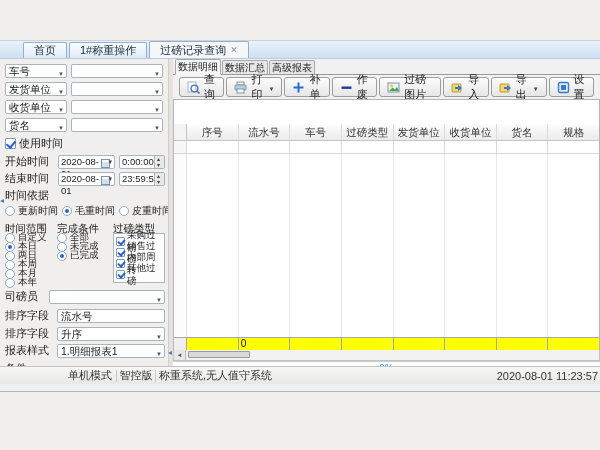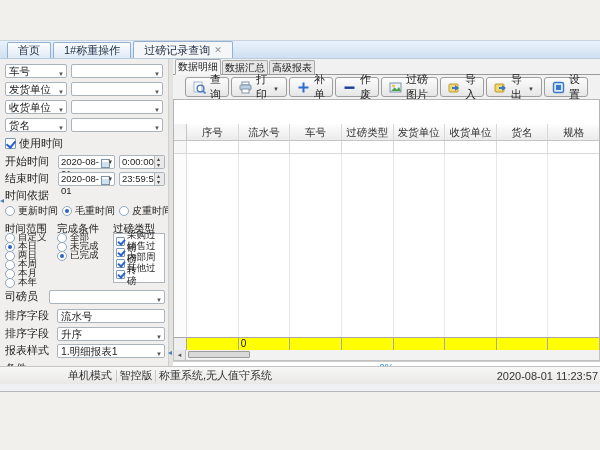--- a/index.html
+++ b/index.html
@@ -1,20 +1,20 @@
 <!DOCTYPE html>
 <html><head>
 <meta charset="utf-8">
 <style>
   * { margin:0; padding:0; box-sizing:border-box; }
   html,body { width:600px; height:450px; font-family:"Liberation Sans",sans-serif; background:#f2f0ed; overflow:hidden; }
   .app { position:absolute; left:0; top:40px; width:600px; height:352px; background:#eef1f4; border-top:1px solid #c9d4e0; border-bottom:1px solid #b7b7b7; }
 
   
-  .tabstrip { height:18px; background:linear-gradient(#eaf2fb,#cfe0f2); display:flex; align-items:flex-end; padding-left:7px; border-bottom:1px solid #b9cbdf; }
+  .tabstrip { height:18px; background:linear-gradient(#eaf2fb,#cfe0f2); display:flex; align-items:flex-end; padding-left:23px; border-bottom:1px solid #b9cbdf; }
   .mtab { height:16px; line-height:15px; font-size:11px; color:#1c2c42; padding:0 10px; margin-right:2px;
           background:linear-gradient(#fbfdff,#dfeaf6); border:1px solid #93afd0; border-bottom:none; border-radius:2px 2px 0 0; display:flex; align-items:center; gap:4px; }
   .mtab.active { background:#f5f6f8; height:17px; }
   .mtab .x { color:#8a8f96; font-size:9px; line-height:9px; }
   .mtab .x::after { content:"✕"; }
 
   
   .content { display:flex; height:316px; }
   .sidebar { width:168px; background:#f0efed; padding:5px 3px 0 5px; overflow:hidden; position:relative; font-size:11px; color:#222; flex:none; }
   .vsplit { width:5px; background:#e4e3e1; border-left:1px solid #cfcfcd; position:relative; flex:none; }
@@ -52,21 +52,21 @@
   .typebox .row { height:11px;align-items:center; }
   .typebox .cb { width:9px; height:9px; margin-right:2px; }
   .typebox .cb.checked::after { left:2px; top:0; width:3px; height:5px; }
 
   
   .subtabs { display:flex; align-items:flex-end; height:16px; border-bottom:1px solid #9a9a9a; padding-left:2px; background:#f1f1f1; flex:none; }
   .stab { height:14px; line-height:13px; font-size:10px; padding:0 2px; background:#e7e7e7; border:1px solid #a8a8a8; border-bottom:none; margin-right:1px; color:#222; border-radius:2px 2px 0 0; }
   .stab.active { background:#f6f6f6; height:16px; border-bottom:1px solid #f6f6f6; margin-bottom:-1px; }
 
   
-  .toolbar { display:flex; align-items:center; gap:2px; padding:2px 12px; height:24px; background:#f1f1f1; flex:none; }
+  .toolbar { display:flex; align-items:center; gap:2px; padding:2px 6px; height:24px; background:#f1f1f1; flex:none; }
   .tbtn { display:flex; align-items:center; gap:4px; height:20px; padding:0 7px; background:linear-gradient(#fcfcfc,#e6e6e6); border:1px solid #9e9e9e; border-radius:3px; font-size:11px; color:#222; }
   .tbtn .caret::after { content:"▼"; font-size:6px; color:#444; margin-left:2px; }
   .ticon { width:13px; height:13px; display:inline-block; flex:none; }
 
   
   .grid { flex:1; display:flex; flex-direction:column; background:#fff; border:1px solid #b5b5b5; border-bottom:none; margin:0; min-height:0; }
   .g-head { display:flex; height:17px; background:linear-gradient(#fdfdfd,#ebebeb); border-bottom:1px solid #c6c6c6; flex:none;margin-top:24px; }
   .g-rowhdr { width:13px; flex:none; border-right:1px solid #c6c6c6; background:#f3f3f3; }
   .g-hcell { flex:1; font-size:10.5px; color:#333; text-align:center; line-height:16px; border-right:1px solid #d9d9d9; overflow:hidden; white-space:nowrap; }
   .g-filter { display:flex; height:13px; border-bottom:1px solid #d9d9d9; flex:none; background:#fff; }

